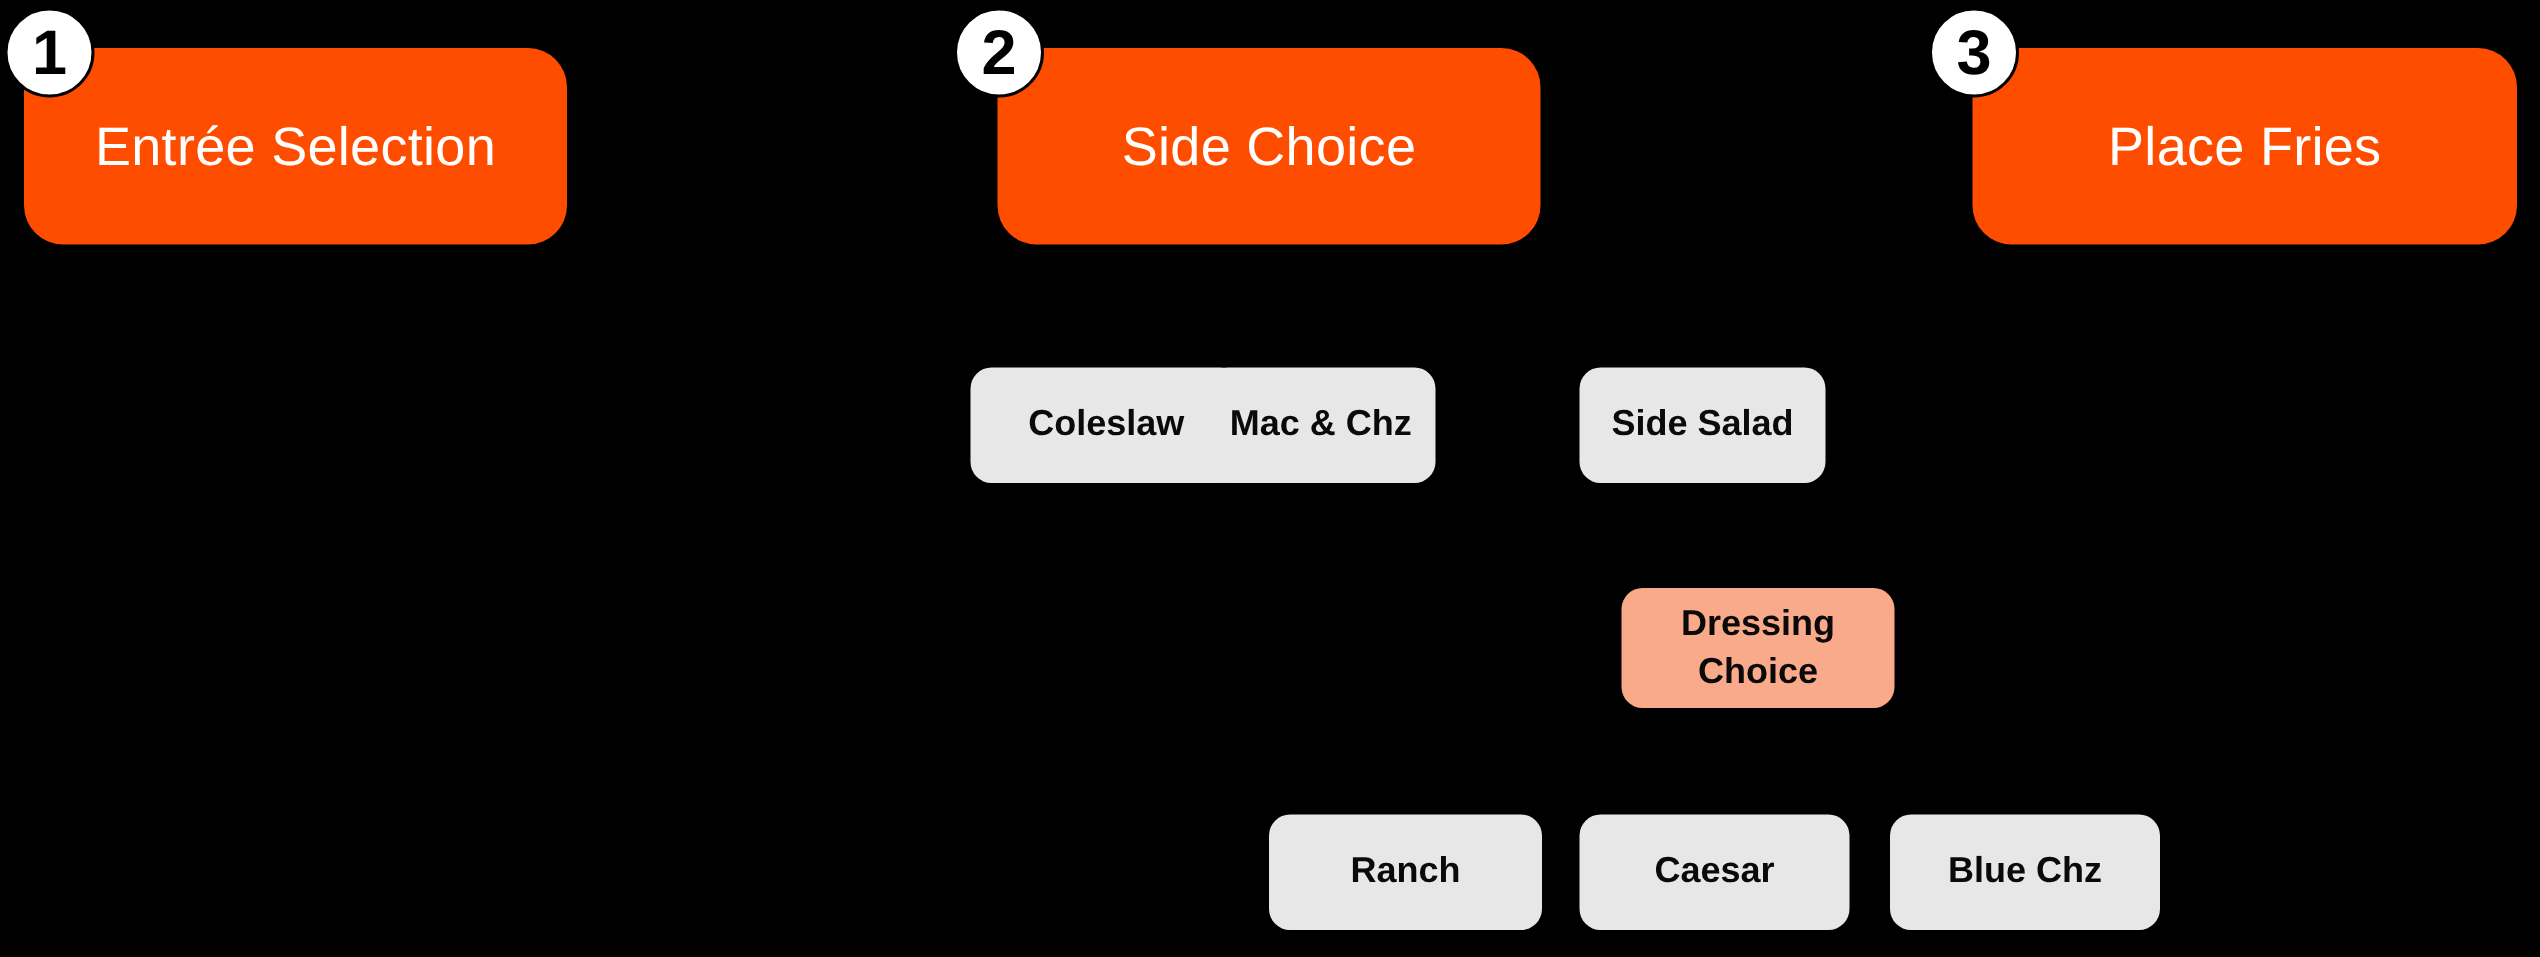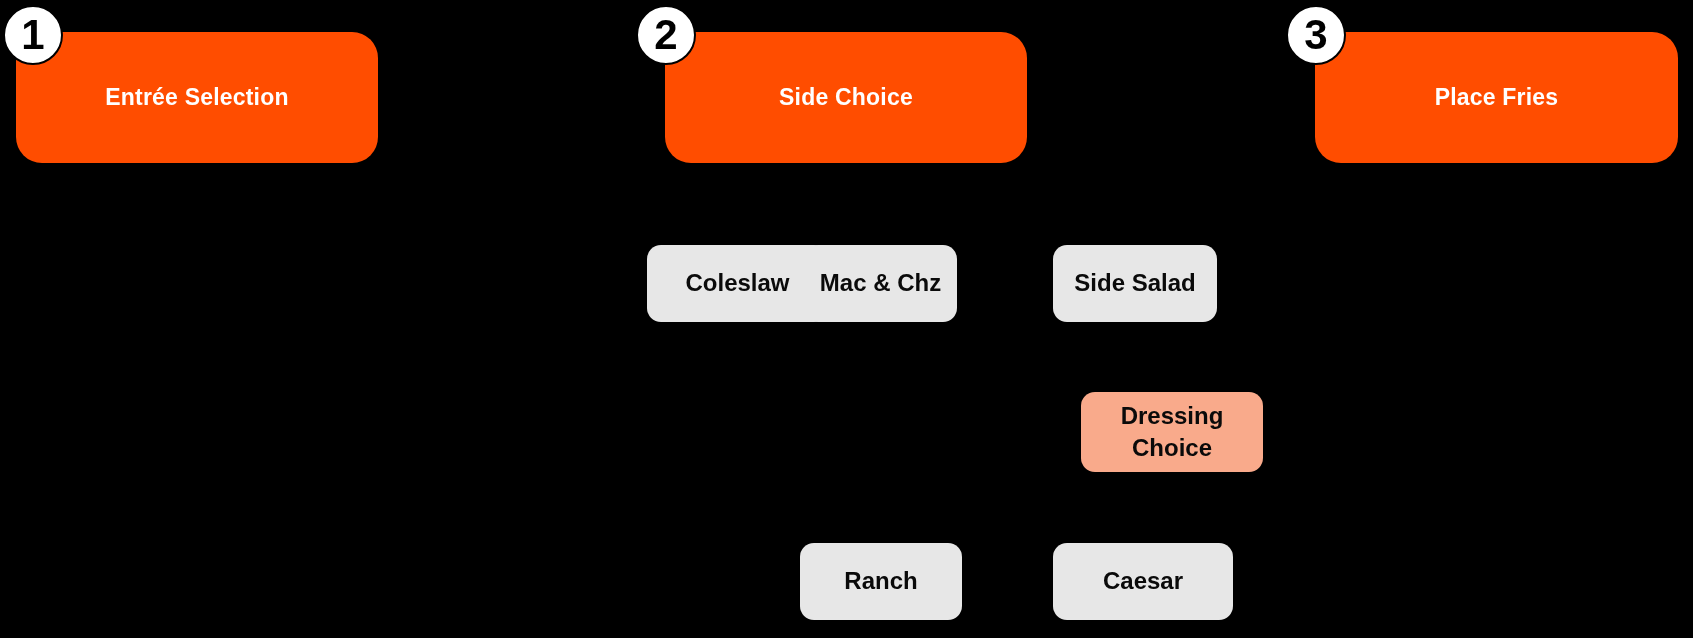--- a/index.html
+++ b/index.html
@@ -20,22 +20,22 @@
     position: absolute;
     height: 131px;
     background: var(--step-fill, #FF4D00);
     border-radius: 26px;
     display: flex;
     align-items: center;
     justify-content: center;
   }
   .step-label {
     color: var(--step-text, #FFFFFF);
-    font-size: 23px;
-    font-weight: 700;
+    font-size: 36px;
+    font-weight: 400;
     letter-spacing: 0.2px;
     white-space: nowrap;
   }
   #step1 { left: 16px;   top: 32px; width: 362px; }
   #step2 { left: 665px;  top: 32px; width: 362px; }
   #step3 { left: 1315px; top: 32px; width: 363px; }
 
   
   .badge {
     position: absolute;
@@ -74,21 +74,21 @@
     background: var(--prompt-fill, #F9AA8B);
     height: 80px;
     padding: 0 26px;
     box-sizing: border-box;
   }
   #opt-fries    { left: 442px;  top: 245px; width: 183px; }
   #opt-coleslaw { left: 647px;  top: 245px; width: 181px; text-align: right; }
   #opt-mac      { left: 804px;  top: 245px; width: 153px; }
   #opt-salad    { left: 1053px; top: 245px; width: 164px; }
   #prompt-dressing { left: 1053px; top: 392px; width: 182px; margin-left: 28px; }
-  #opt-ranch    { left: 800px;  top: 543px; width: 162px; }
+  #opt-ranch    { left: 846px;  top: 543px; width: 182px; }
   #opt-caesar   { left: 1053px; top: 543px; width: 180px; text-align: center; }
   #opt-blue     { left: 1260px; top: 543px; width: 180px; }
 </style>
 </head>
 <body>
 
 <div class="canvas">
 
   <div class="step" id="step1">
     <span class="badge">1</span>
@@ -106,14 +106,15 @@
   </div>
 
   <div class="option" id="opt-coleslaw">Coleslaw</div>
   <div class="option" id="opt-mac">Mac &amp; Chz</div>
   <div class="option" id="opt-salad">Side Salad</div>
 
   <div class="prompt" id="prompt-dressing">Dressing Choice</div>
 
   <div class="option" id="opt-ranch">Ranch</div>
   <div class="option" id="opt-caesar">Caesar</div>
+  <div class="option" id="opt-blue">Blue Chz</div>
 
 </div>
 
 </body></html>

